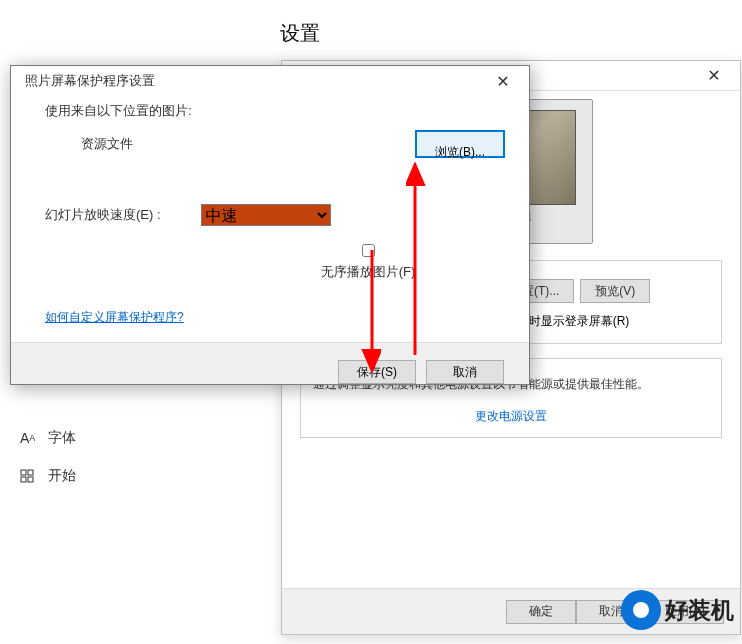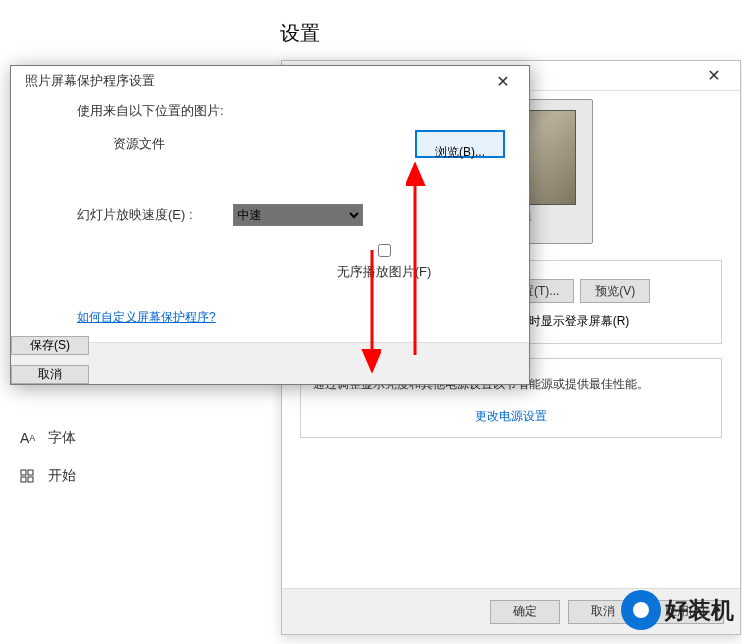--- a/index.html
+++ b/index.html
@@ -24,30 +24,30 @@
 select.drop { height:22px; border:1px solid #7a7a7a; background:#fff; font-size:12px; padding:0 4px; min-width:150px;}
 button.btn { height:24px; border:1px solid #adadad; background:#e1e1e1; font-size:12px; padding:0 14px; color:#333;}
 button.btn:disabled { color:#888;}
 input.spin { width:40px; height:20px; border:1px solid #7a7a7a; font-size:12px; text-align:right; padding-right:2px;}
 .spin-arrows{ display:inline-flex; flex-direction:column; border:1px solid #7a7a7a; height:20px; width:14px; }
 .spin-arrows span{flex:1; font-size:7px; display:flex; align-items:center; justify-content:center; border-bottom:1px solid #aaa;}
 .spin-arrows span:last-child{border-bottom:none;}
 input[type="checkbox"]{ width:13px; height:13px;}
 .link { color:#0066cc; text-decoration:none;}
 .power-note { font-size:12px; color:#333; line-height:1.6; margin-top:6px;}
-.ssaver-foot { position:absolute; bottom:0; left:0; right:0; height:46px; background:#f0f0f0; border-top:1px solid #ddd; display:flex; justify-content:flex-end; align-items:center; gap:8px; padding-right:16px;}
+.ssaver-foot { position:absolute; bottom:0; left:0; right:0; height:46px; background:#f0f0f0; border-top:1px solid #ddd; display:flex; justify-content:flex-end; align-items:center; padding-right:16px;}
 
 .photo-dialog { position: absolute; left: 10px; top: 65px; width: 520px; height: 320px; border: 1px solid #7a7a7a; background: #fff; box-shadow: 2px 3px 18px rgba(0,0,0,0.35); z-index: 5; }
 .photo-head { height: 30px; display:flex; align-items:center; justify-content:space-between; padding:0 6px 0 14px; font-size:13px; color:#333;}
-.photo-body { padding: 6px 24px 10px 34px; font-size:13px; color:#333;margin-left:32px; }
+.photo-body { padding: 6px 24px 10px 34px; font-size:13px; color:#333; }
 .photo-row { display:flex; align-items:center; margin-top:18px;gap:18px;}
 .browse-btn { height:24px; border:2px solid #0078d7; background:#e5f1fb; padding:12px 18px; font-size:12px; color:#000;}
-.speed-drop { width:130px; height:22px; border:1px solid #7a7a7a; background:#737373; font-size:12px;}
+.speed-drop { width:130px; height:22px; border:1px solid #7a7a7a; background:#c2410c; font-size:16px;}
 .plink { color:#0066cc; text-decoration:underline; font-size:12px;}
-.photo-foot { position:absolute; bottom:0; left:0; right:0; height:42px; background:#f0f0f0; border-top:1px solid #ddd; display:flex; justify-content:flex-end; align-items:flex-start; gap:10px; padding-right:25px;flex-direction:column;}
+.photo-foot { position:absolute; bottom:0; left:0; right:0; height:42px; background:#f0f0f0; border-top:1px solid #ddd; display:flex; justify-content:flex-end; align-items:flex-end; gap:10px; padding-right:25px;}
 .sbtn { height:24px; width:78px; border:1px solid #adadad; background:#e1e1e1; font-size:12px;}
 
 .arrow-red { position:absolute; stroke:#ff0000; fill:#ff0000; z-index:10; pointer-events:none;}
 .watermark{ position:absolute; right:8px; bottom:14px; display:flex; align-items:center; gap:4px; z-index:20;}
 .watermark .circ{ width:40px; height:40px; border-radius:50%; background:#0b72d8; display:flex; align-items:center; justify-content:center;}
 .watermark .circ .inner{ width:16px;height:16px;background:#fff;border-radius:50%;}
 .watermark .txt{ font-size:23px; font-weight:bold; color:#222;}
 </style>
 </head>
 <body>

